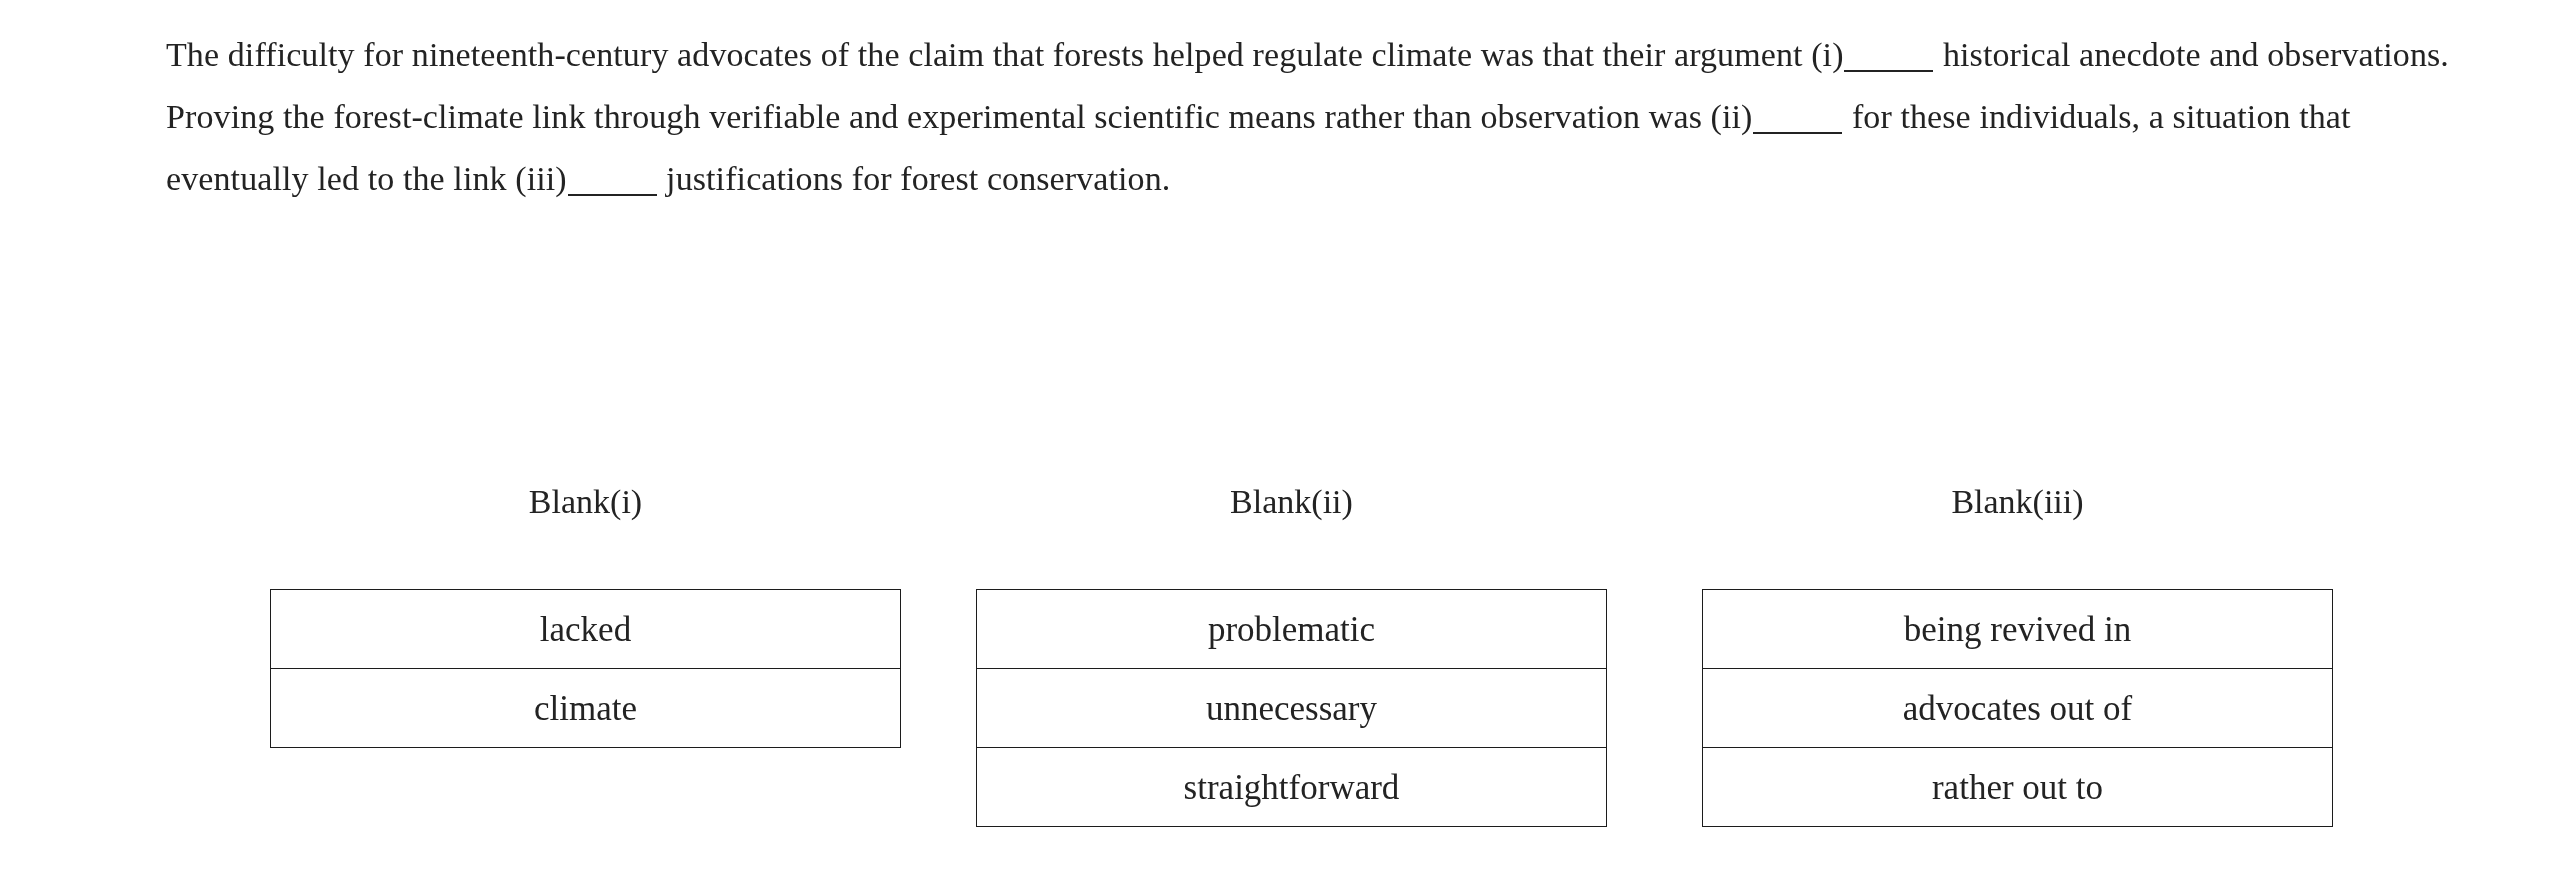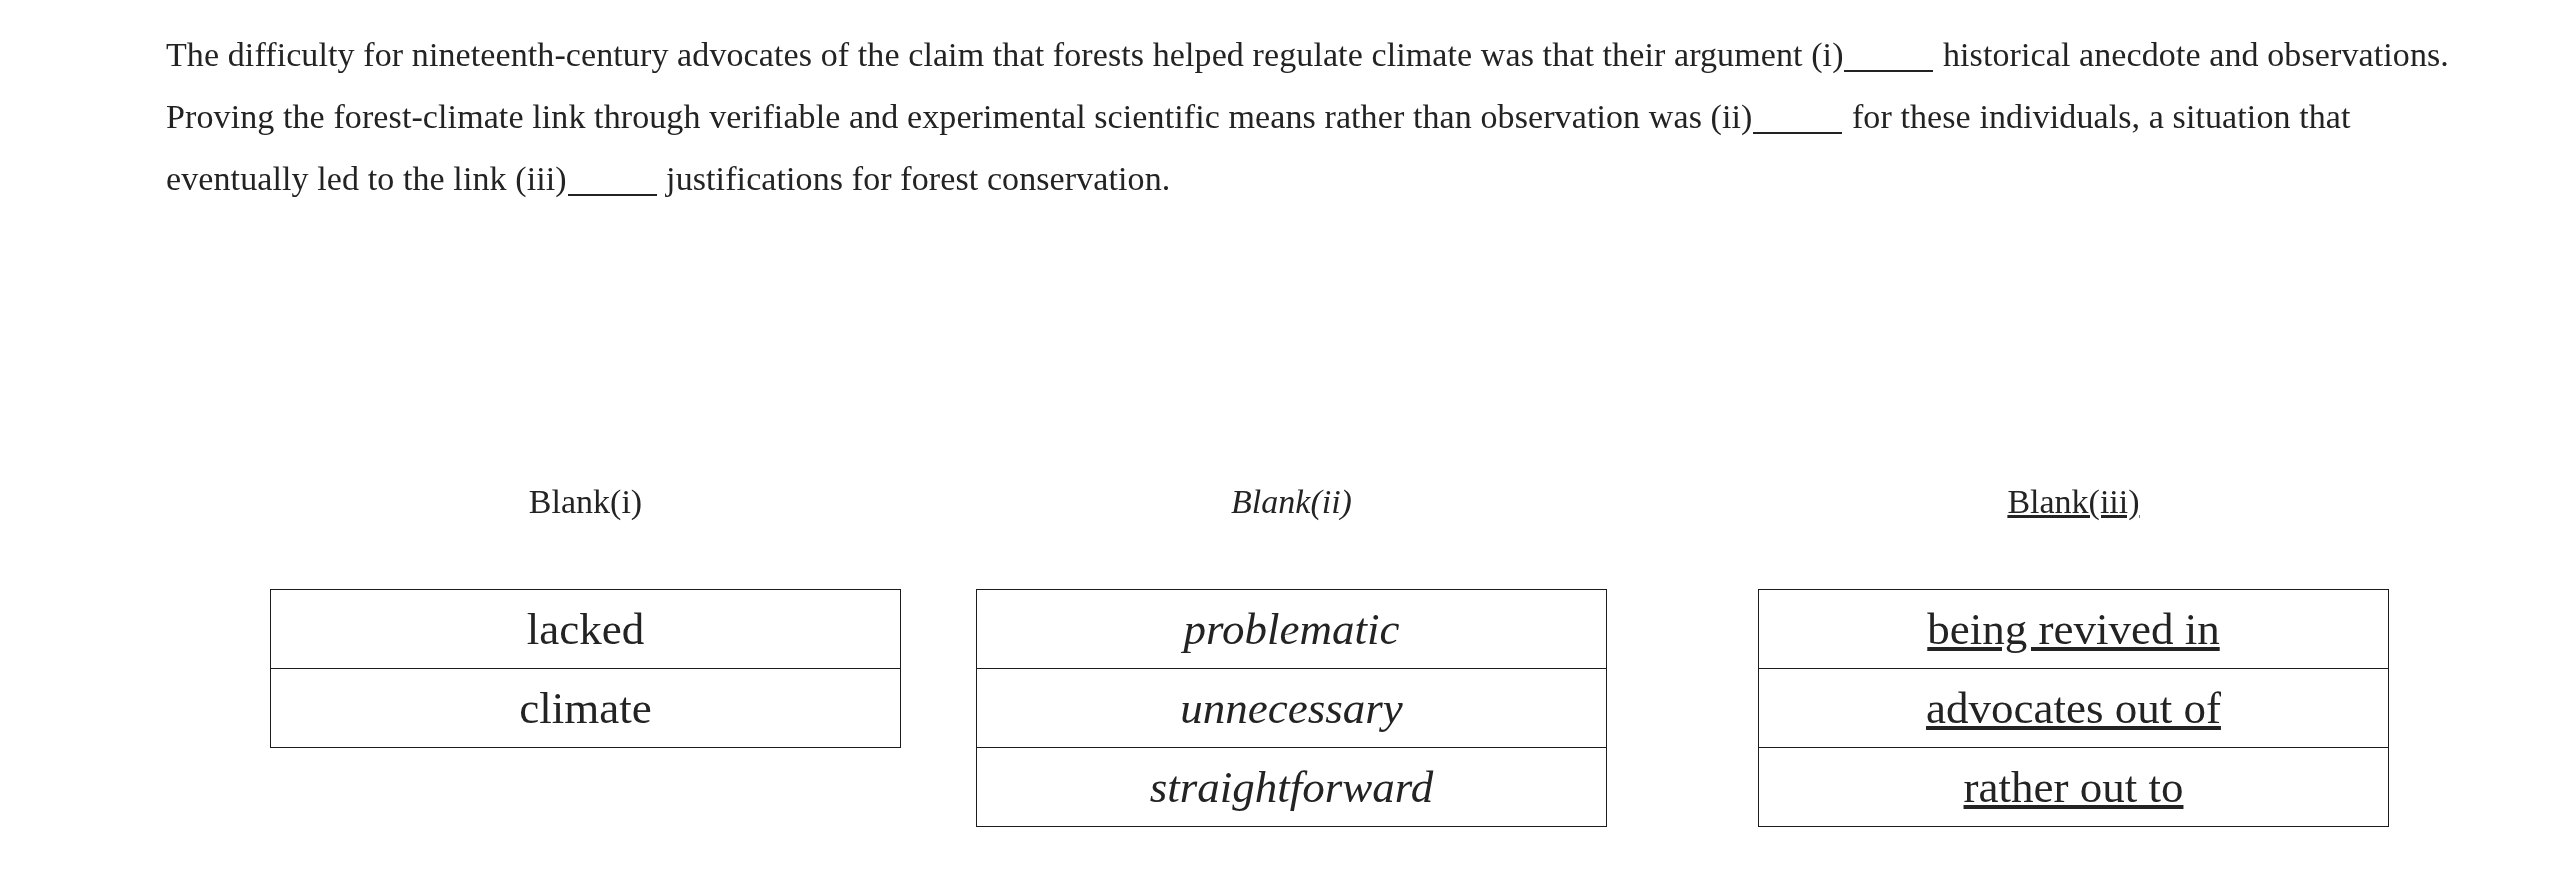--- a/index.html
+++ b/index.html
@@ -47,22 +47,22 @@
     left: 0;
     top: 0;
     width: 2209px;
     height: 893px;
   }
   .choice-col {
     position: absolute;
     top: 480px;
   }
   .choice-col.c0 { left: 270px; width: 631px; }
-  .choice-col.c1 { left: 976px; width: 631px; font-style: italic; }
-  .choice-col.c2 { left: 1758px; width: 631px; text-decoration: underline; }
+  .choice-col.c1 { left: 976px; width: 631px; }
+  .choice-col.c2 { left: 1702px; width: 631px; }
 
   .col-header {
     text-align: center;
     font-size: 34px;
     line-height: 44px;
     color: #232323;
     height: 44px;
     margin-bottom: 65px;
   }
 
@@ -70,21 +70,21 @@
     border-collapse: collapse;
     width: 100%;
     table-layout: fixed;
     background: #ffffff;
   }
   .options-table td {
     border: 1.8px solid #1c1c1c;
     height: 78px;
     text-align: center;
     vertical-align: middle;
-    font-size: 45px;
+    font-size: 35px;
     line-height: 37px;
     color: #232323;
     padding: 0 12px;
     background: #ffffff;
   }
 </style>
 </head>
 <body>
 
 <div id="passage">

